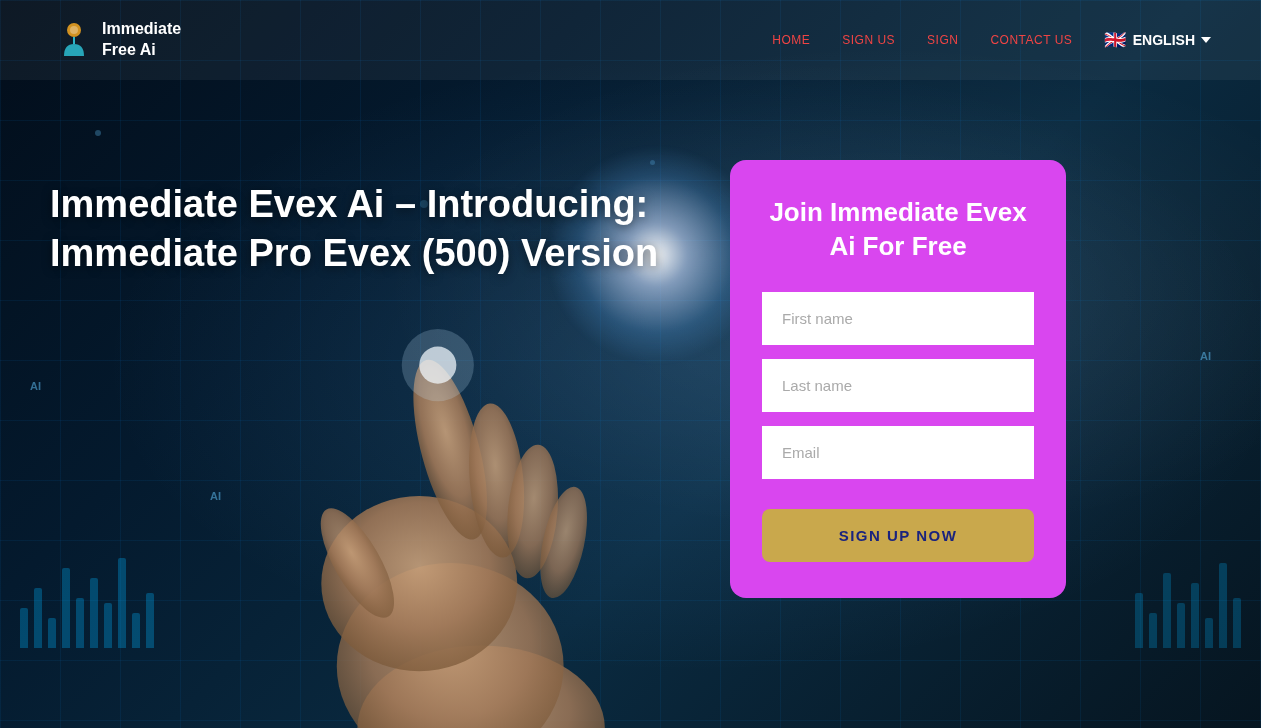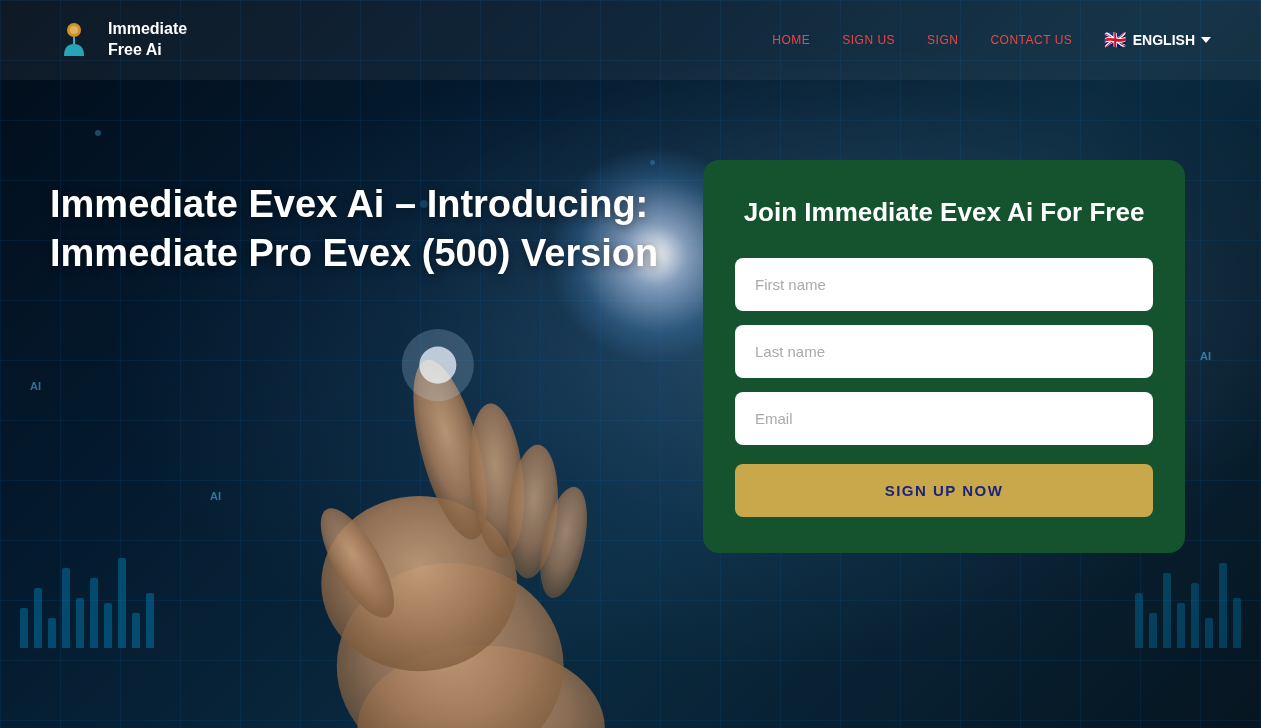--- a/index.html
+++ b/index.html
@@ -88,21 +88,21 @@
       display: flex;
       align-items: center;
       justify-content: space-between;
       padding: 16px 50px;
       background: rgba(255,255,255,0.05);
     }
 
     .logo {
       display: flex;
       align-items: center;
-      gap: 10px;
+      gap: 4px;
     }
 
     .logo-icon {
       width: 48px;
       height: 48px;
     }
 
     .logo-text {
       color: white;
       font-size: 16px;
@@ -166,41 +166,41 @@
     .hero-title {
       color: white;
       font-size: 38px;
       font-weight: 800;
       line-height: 1.3;
       text-shadow: 0 2px 10px rgba(0,0,0,0.5);
     }
 
     
     .form-panel {
-      width: 482px;
-      background: #14532d;
+      width: 336px;
+      background: #d946ef;
       border-radius: 16px;
       padding: 36px 32px;
       flex-shrink: 0;
     }
 
     .form-title {
       color: white;
       font-size: 26px;
       font-weight: 800;
       text-align: center;
       margin-bottom: 28px;
       line-height: 1.3;
     }
 
     .form-input {
       width: 100%;
       padding: 18px 20px;
       border: none;
-      border-radius: 8px;
+      border-radius: 0;
       font-size: 15px;
       color: #555;
       margin-bottom: 14px;
       outline: none;
       background: white;
     }
 
     .form-input::placeholder {
       color: #aaa;
     }
@@ -209,21 +209,21 @@
       width: 100%;
       padding: 18px;
       background: #c9a84c;
       border: none;
       border-radius: 8px;
       color: #1a237e;
       font-size: 15px;
       font-weight: 800;
       letter-spacing: 1.5px;
       cursor: pointer;
-      margin-top: 5px;
+      margin-top: 16px;
     }
 
     
     .dot {
       position: absolute;
       border-radius: 50%;
       background: rgba(100,200,255,0.5);
     }
 
     

